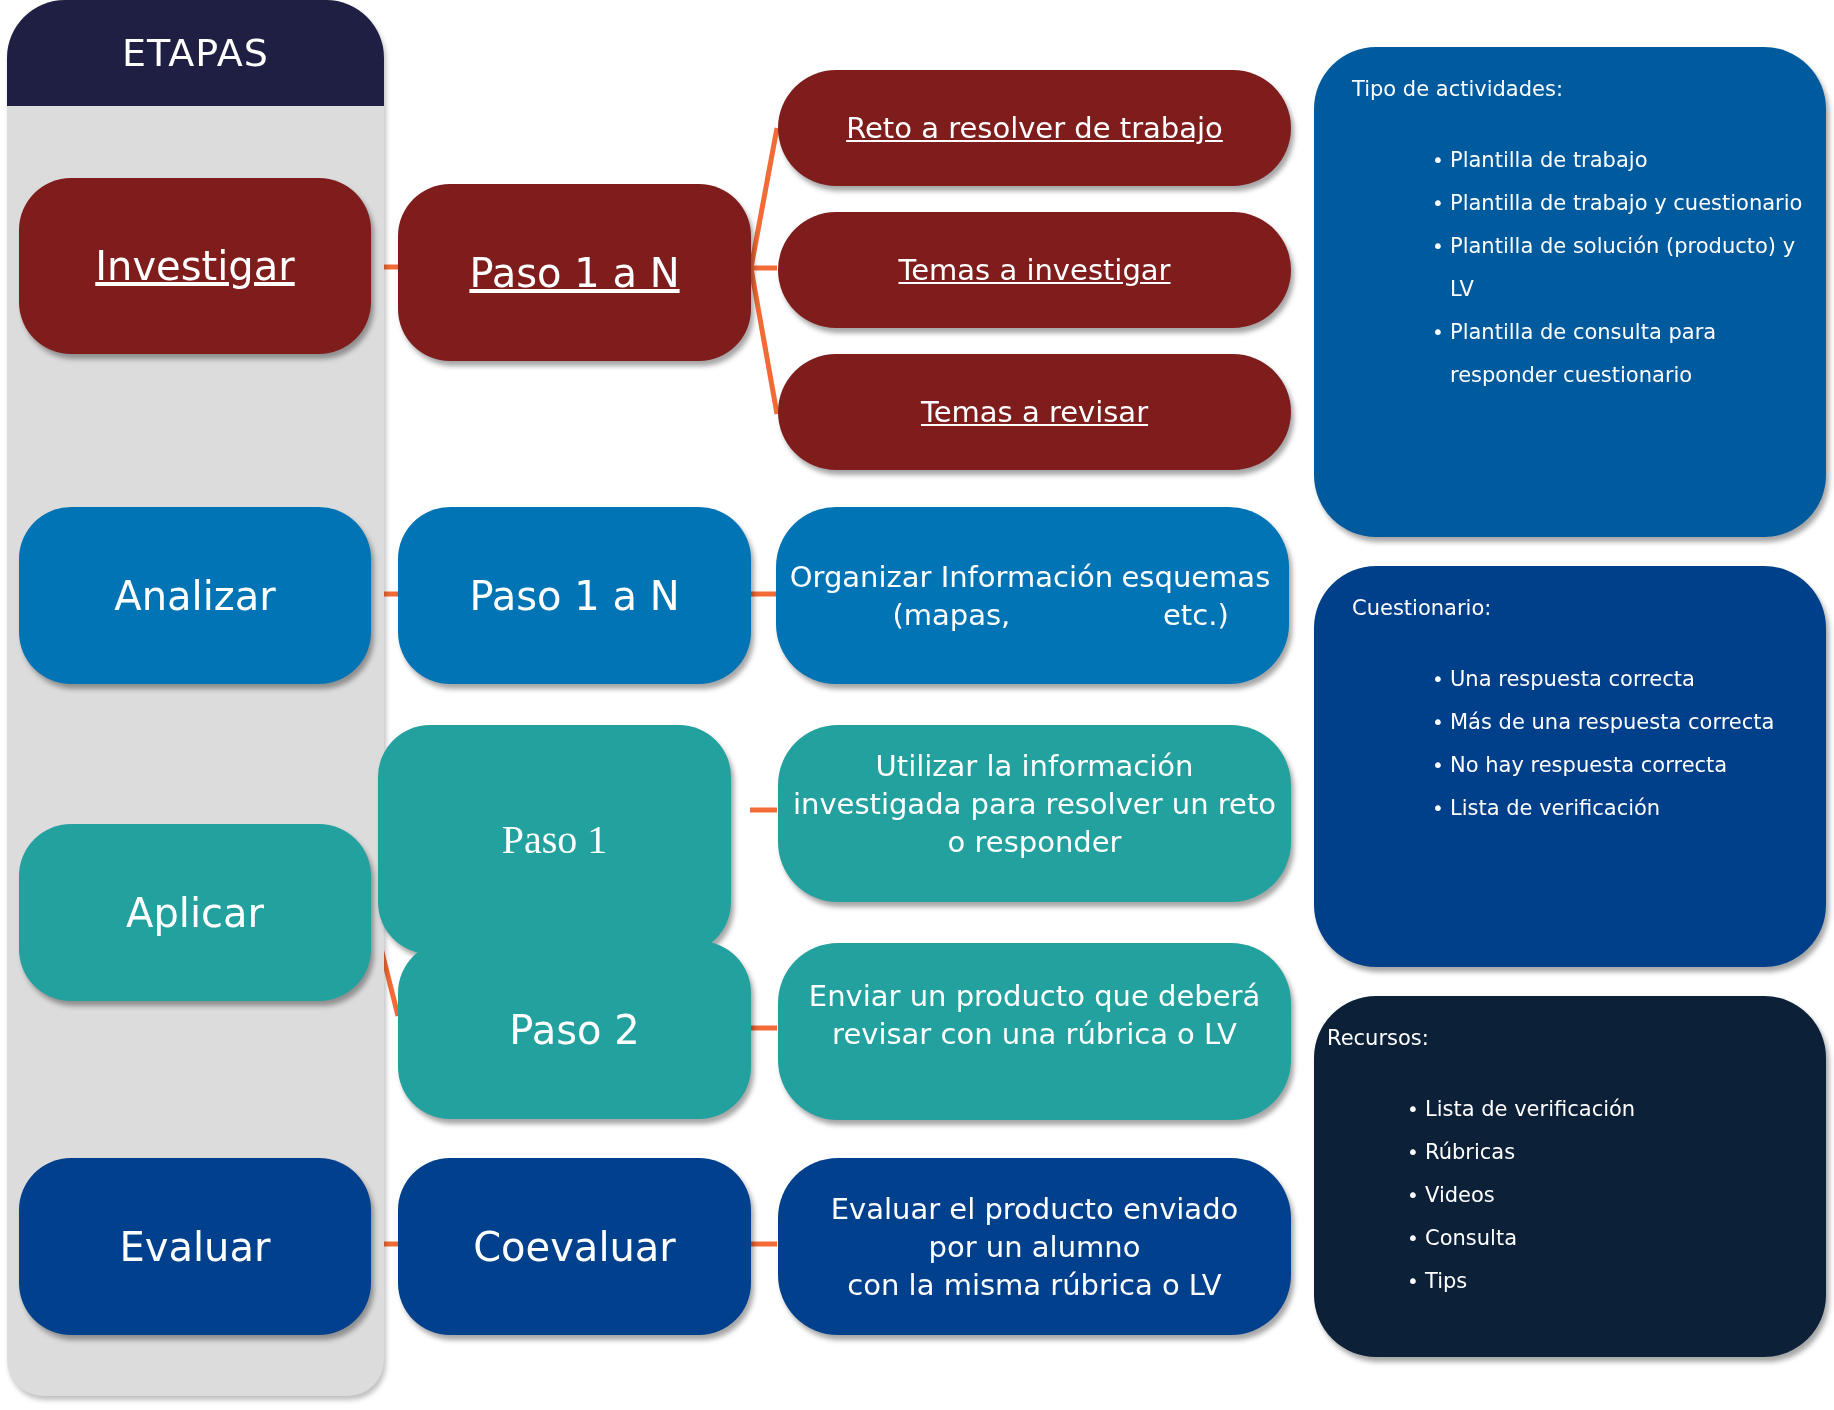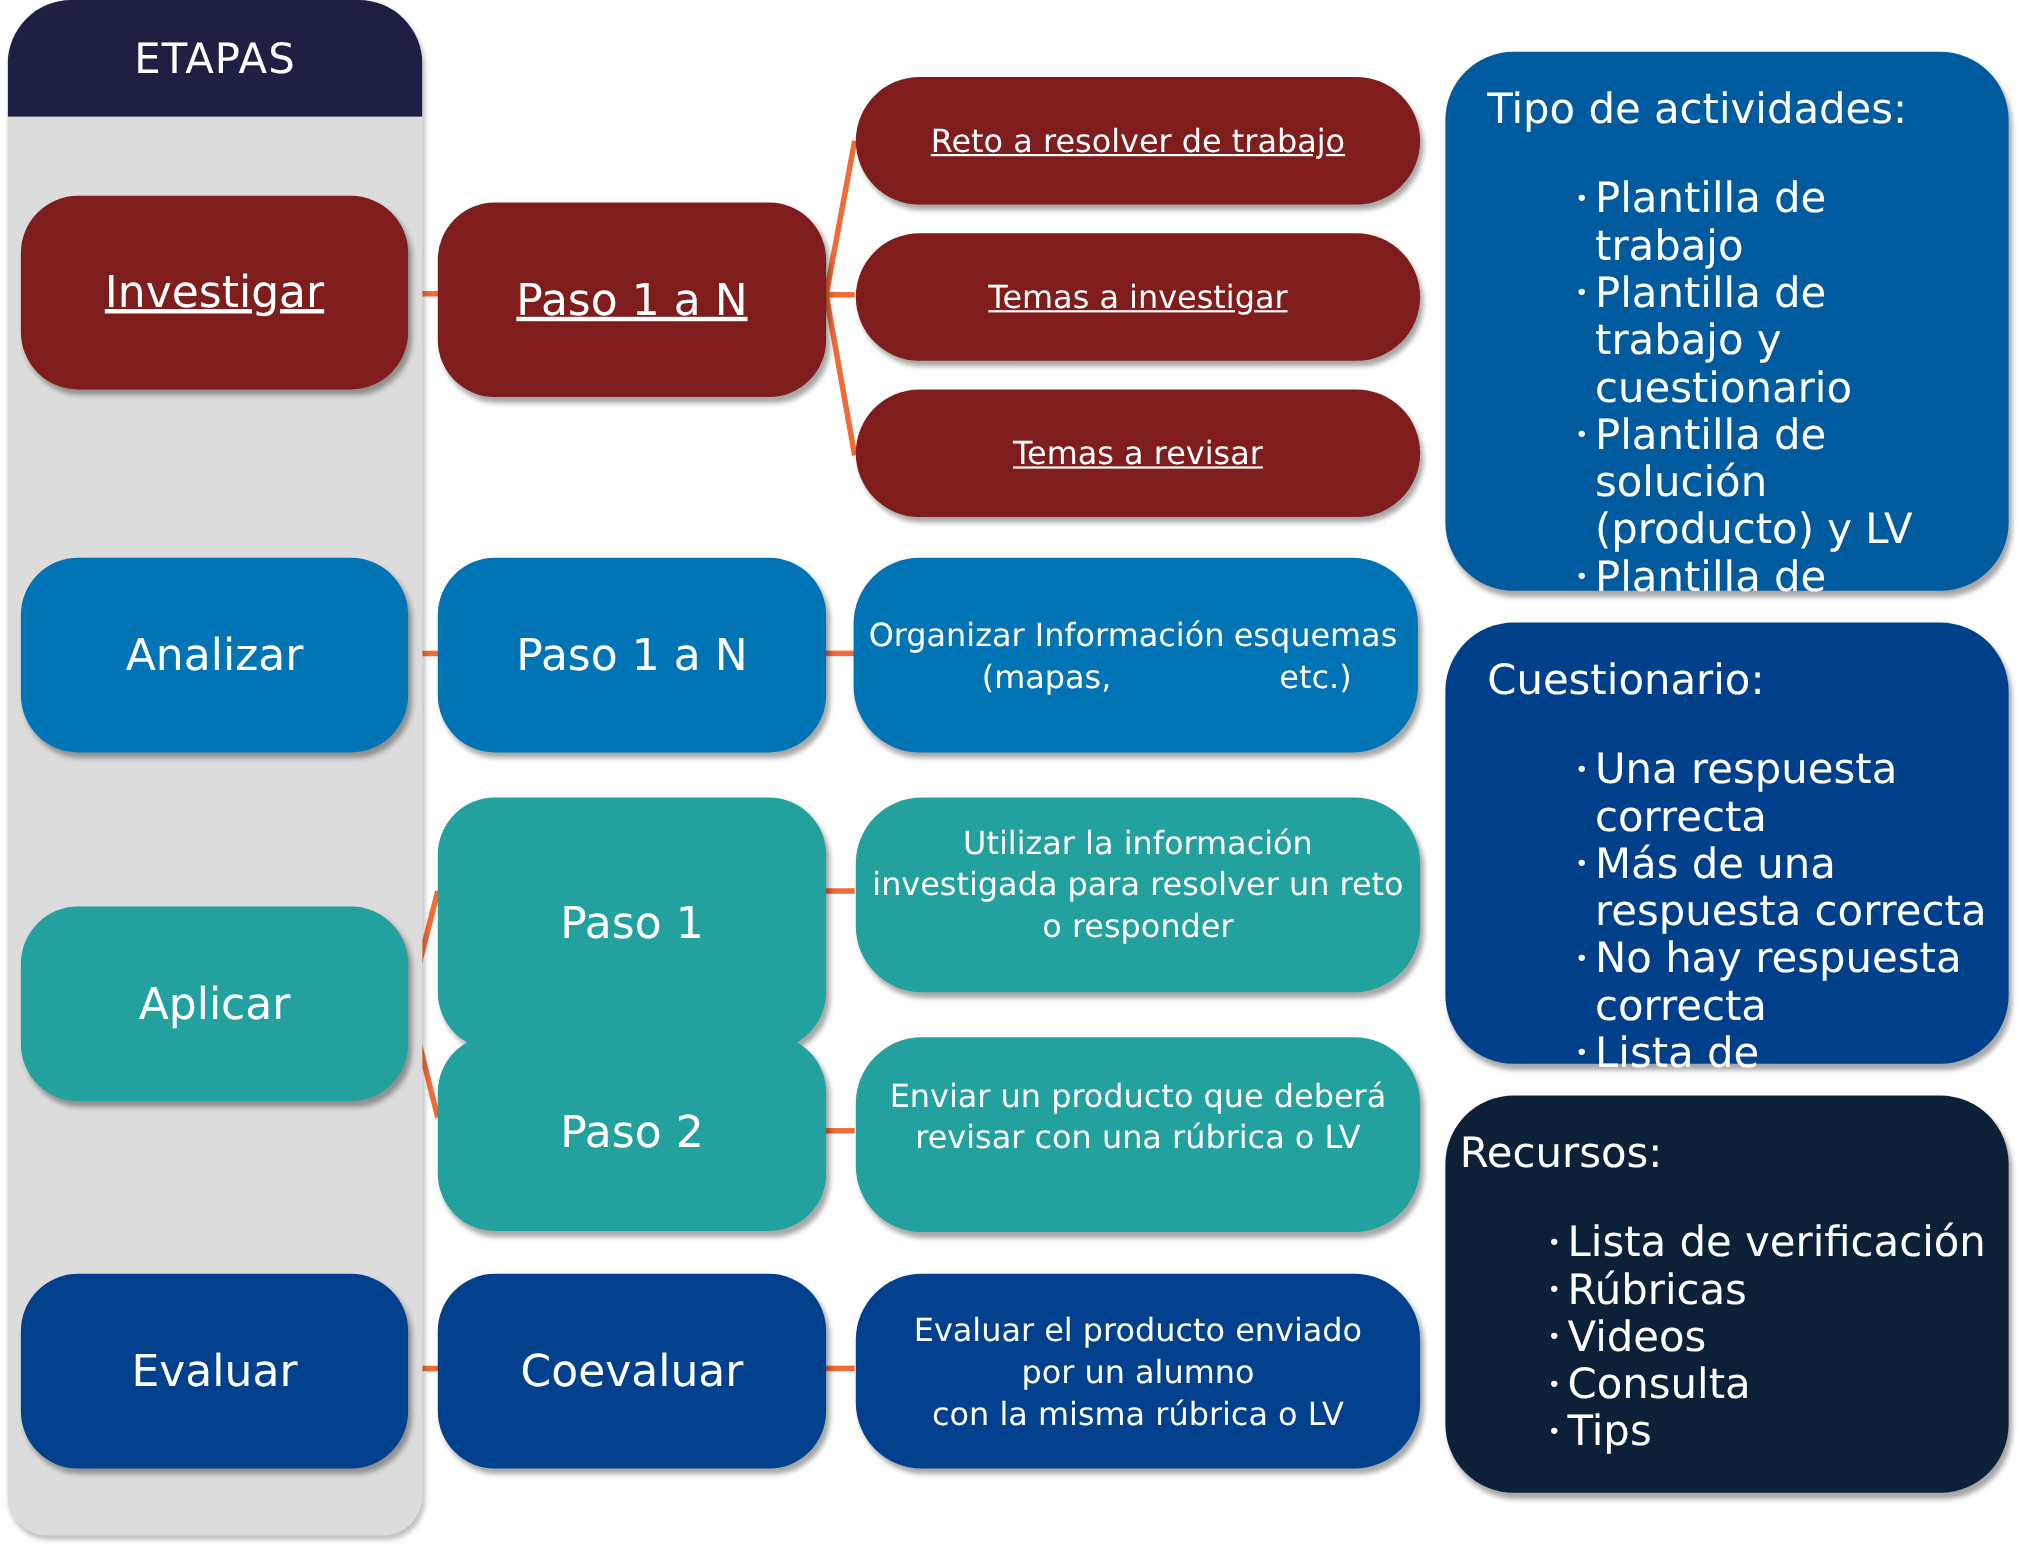--- a/index.html
+++ b/index.html
@@ -10,21 +10,21 @@
            border-radius:58px 58px 36px 36px; box-shadow:2px 4px 5px rgba(0,0,0,0.25); overflow:hidden; }
   .panel-head { left:0; top:0; width:100%; height:106px; background:#1f1f43;
                 color:#fff; display:flex; align-items:center; justify-content:center;
                 font-size:38px; letter-spacing:1px; }
   .box { display:flex; align-items:center; justify-content:center; text-align:center;
          color:#fff; box-shadow:3px 5px 5px rgba(0,0,0,0.35); }
   .stage { border-radius:52px; font-size:40px; }
   .step  { border-radius:52px; font-size:40px; }
   .desc  { border-radius:60px; font-size:29px; line-height:38px; padding:0 12px; }
   .pill  { border-radius:60px; font-size:29px; }
-  .info  { border-radius:62px; color:#fff; padding:30px 20px 0 38px; font-size:38px;
+  .info  { border-radius:62px; color:#fff; padding:30px 20px 0 38px; font-size:21px;
            box-shadow:3px 5px 5px rgba(0,0,0,0.35); }
   .info .title { margin-bottom:38px; }
   .info ul { list-style:none; margin:0; padding:0 0 0 80px; }
   .info li { position:relative; line-height:43px; padding-left:18px; }
   .info li::before { content:"•"; position:absolute; left:0; top:0; font-size:20px; }
   .c-purple { background:#7f1d1d;text-decoration:underline; }
   .c-blue   { background:#0074b4; }
   .c-teal   { background:#22a19f; }
   .c-navy   { background:#00408c; }
   .c-info1  { background:#005a9e; }
@@ -75,21 +75,21 @@
 <div class="abs box stage c-navy" style="left:19px;top:1158px;width:352px;height:177px;">
   <span>Evaluar</span>
 </div>
 
 <div class="abs box step c-purple" style="left:398px;top:184px;width:353px;height:177px;">
   <span>Paso 1 a N</span>
 </div>
 <div class="abs box step c-blue" style="left:398px;top:507px;width:353px;height:177px;">
   <span>Paso 1 a N</span>
 </div>
-<div class="abs box step c-teal" style="left:398px;top:725px;width:353px;height:229px;">
+<div class="abs box step c-teal" style="left:378px;top:725px;width:353px;height:229px;font-family:Liberation Serif, serif;">
   <span>Paso 1</span>
 </div>
 <div class="abs box step c-teal" style="left:398px;top:941px;width:353px;height:178px;">
   <span>Paso 2</span>
 </div>
 <div class="abs box step c-navy" style="left:398px;top:1158px;width:353px;height:177px;text-align:right;">
   <span>Coevaluar</span>
 </div>
 
 <div class="abs box pill c-purple" style="left:778px;top:70px;width:513px;height:116px;">

